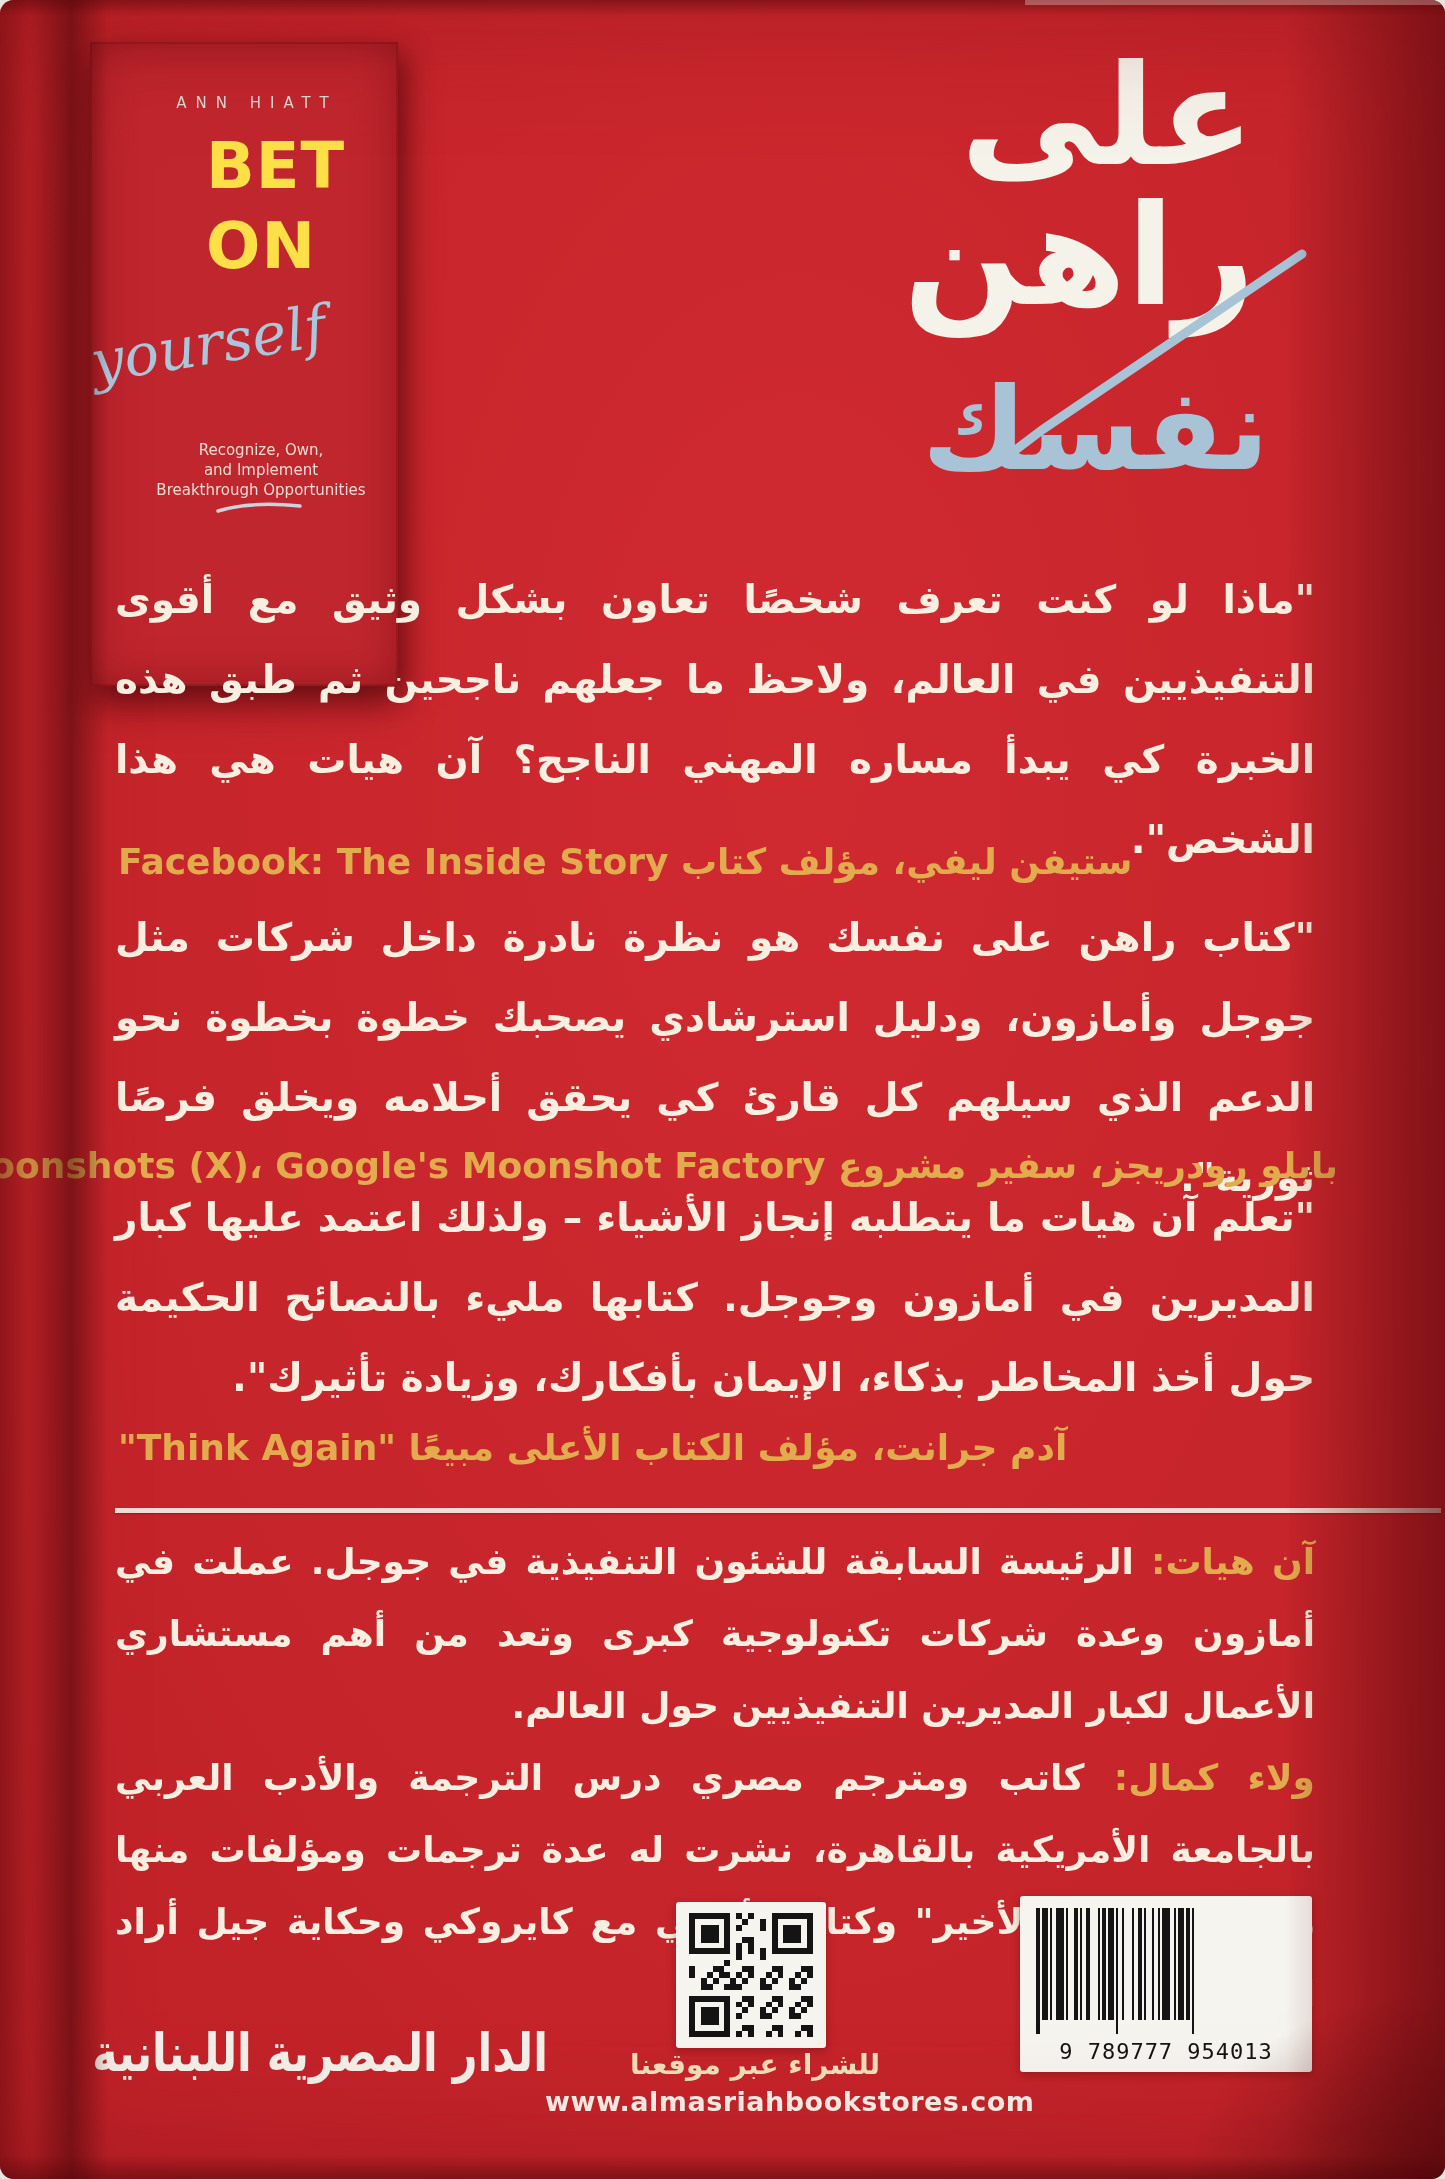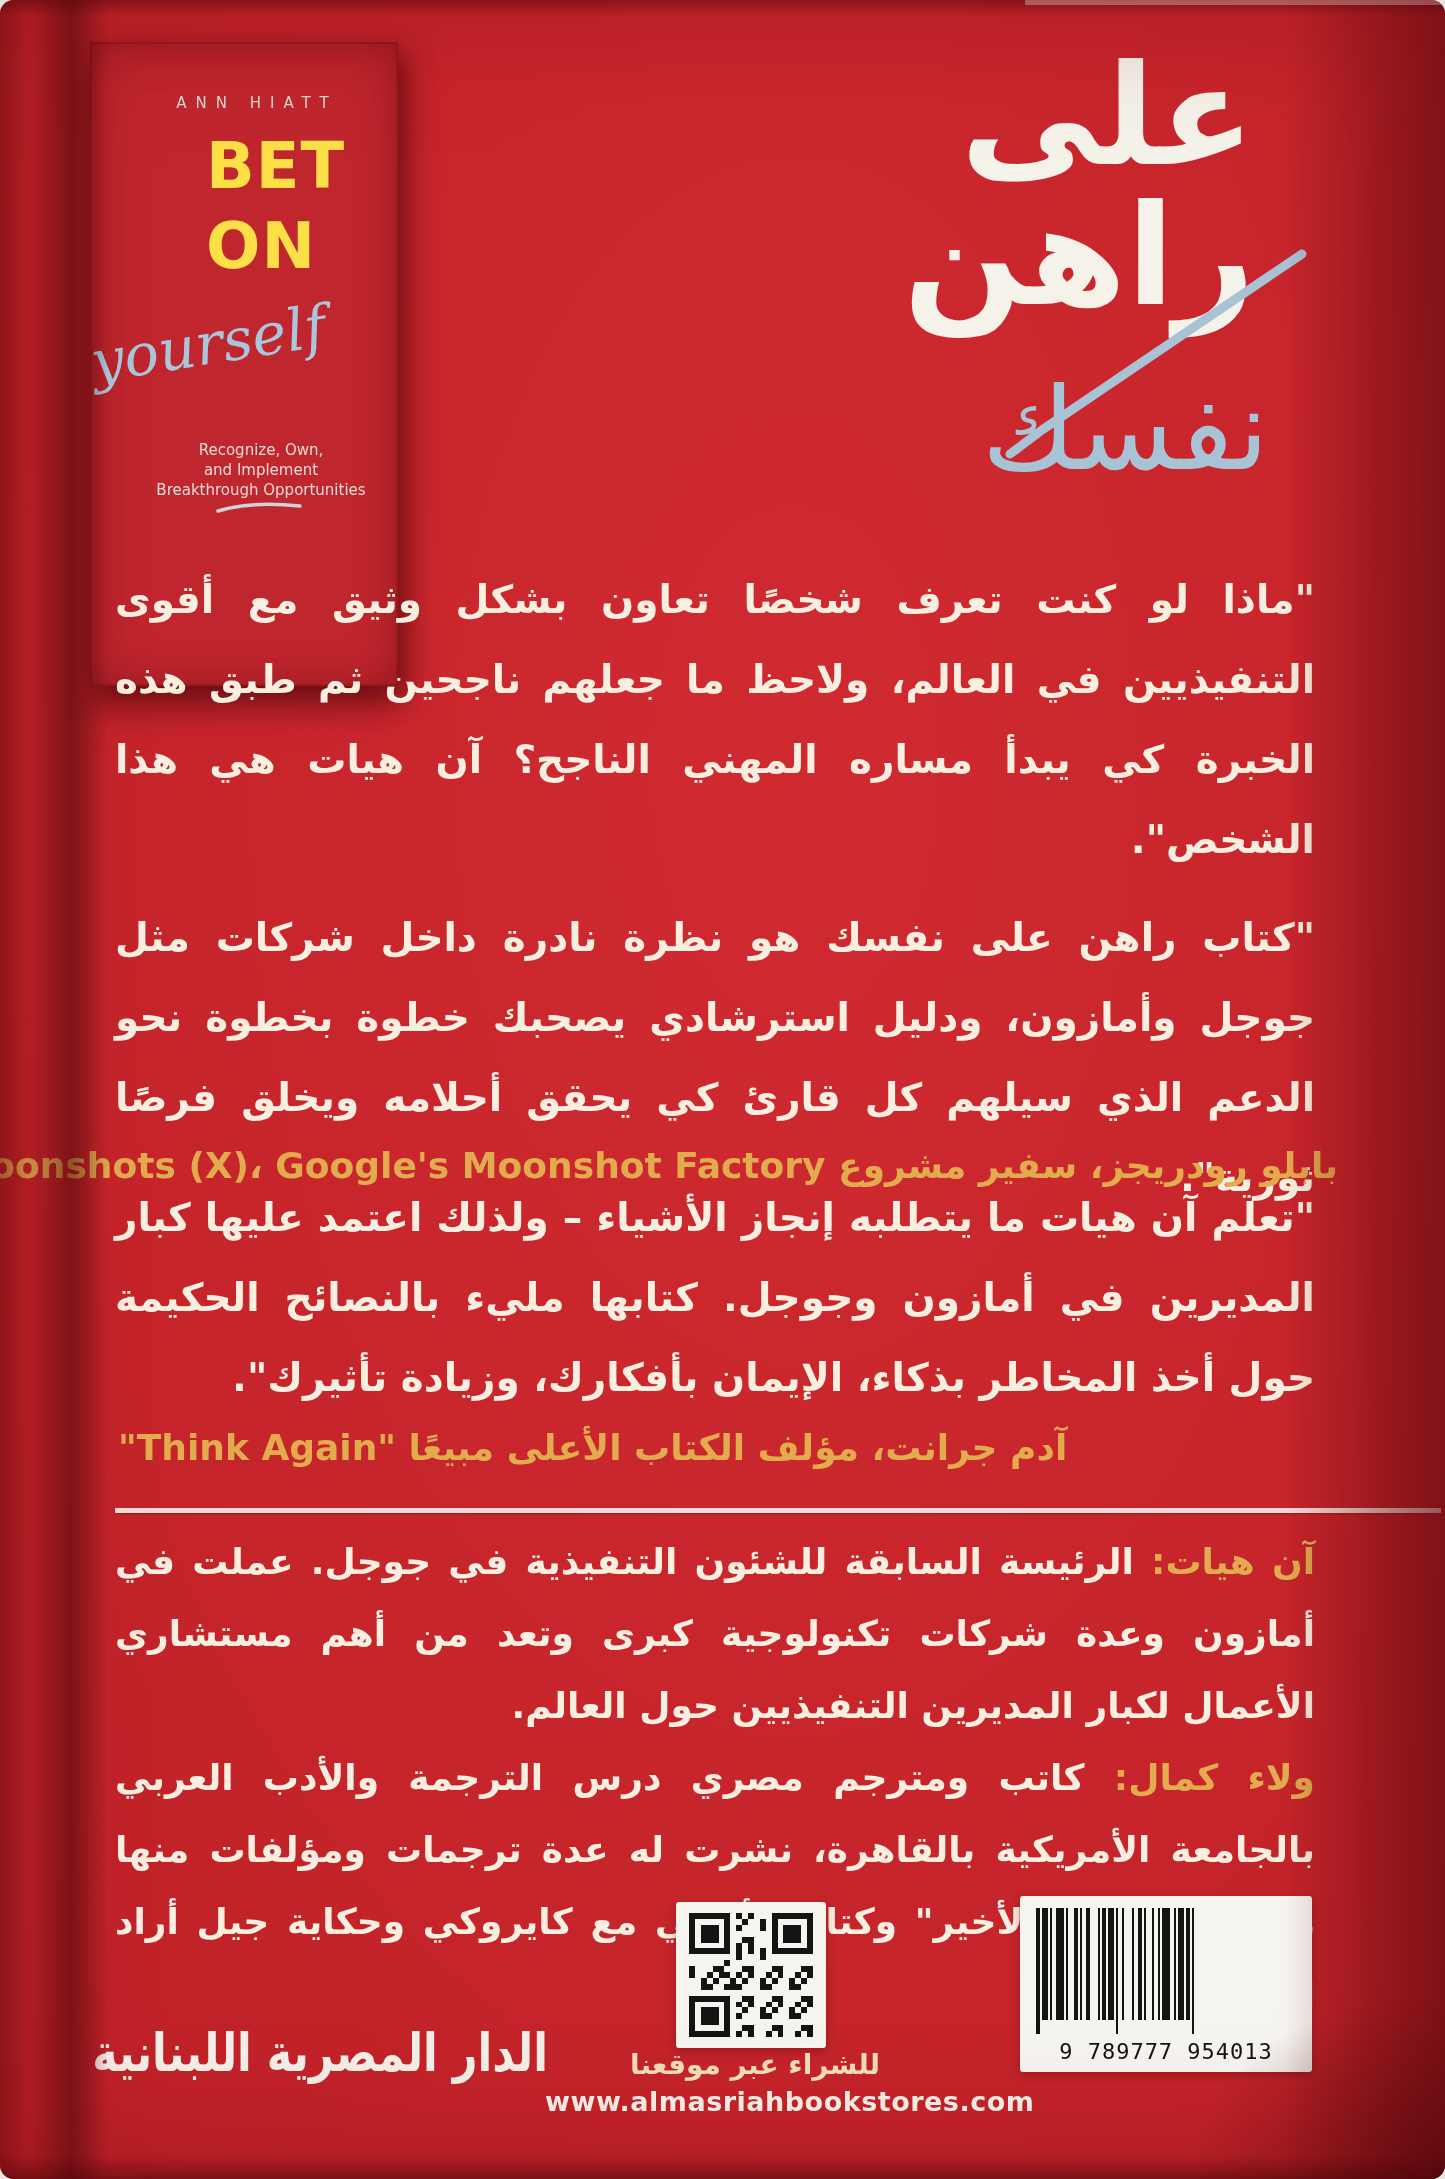--- a/index.html
+++ b/index.html
@@ -42,21 +42,21 @@
     font-family:"DejaVu Serif", serif;font-style:italic;font-size:58px;
     transform:rotate(-9deg);}
   .mc-sub{position:absolute;top:398px;left:0;right:0;padding-left:34px;text-align:center;
     color:#e7dcd3;font-size:15px;line-height:20px;}
   .mc-swoosh{position:absolute;left:126px;top:458px;}
 
   
   .title-main{position:absolute;top:46px;right:190px;direction:rtl;text-align:right;
     color:#f5f2ea;font-weight:bold;font-size:140px;line-height:140px;}
   .title-script{position:absolute;top:370px;right:176px;direction:rtl;
-    color:#a9c3d6;font-weight:normal;font-size:114px;line-height:120px;}
+    color:#a9c3d6;font-weight:bold;font-size:114px;line-height:120px;}
   .title-slash{position:absolute;left:990px;top:232px;}
 
   
   .quote{position:absolute;left:115px;width:1200px;direction:rtl;
     text-align:justify;text-align-last:right;
     color:#f9efe0;font-weight:bold;font-size:39px;line-height:80px;}
   .q1{top:560px;} .q2{top:898px;} .q3{top:1178px;}
   .attr{position:absolute;left:118px;width:1220px;direction:rtl;text-align:left;
     color:#e2ab4e;font-weight:bold;font-size:36px;line-height:48px;white-space:nowrap;}
   .a1{top:838px;} .a2{top:1142px;} .a3{top:1424px;}
@@ -109,20 +109,21 @@
   <div class="title-main">
     <div>على</div>
     <div>راهن</div>
   </div>
   <svg class="title-slash" width="330" height="240" viewBox="0 0 330 240">
     <path d="M312 22 L 52 198 L 20 222" fill="none" stroke="#a9c3d6" stroke-width="9" stroke-linecap="round"></path>
   </svg>
   <div class="title-script">نفسك</div>
 
   <div class="quote q1">"ماذا لو كنت تعرف شخصًا تعاون بشكل وثيق مع أقوى التنفيذيين في العالم، ولاحظ ما جعلهم ناجحين ثم طبق هذه الخبرة كي يبدأ مساره المهني الناجح؟ آن هيات هي هذا الشخص".</div>
+  <div class="attr a1">ستيفن ليفي، مؤلف كتاب Facebook: The Inside Story</div>
 
   <div class="quote q2">"كتاب راهن على نفسك هو نظرة نادرة داخل شركات مثل جوجل وأمازون، ودليل استرشادي يصحبك خطوة بخطوة نحو الدعم الذي سيلهم كل قارئ كي يحقق أحلامه ويخلق فرصًا ثورية".</div>
   <div class="attr a2">بابلو رودريجز، سفير مشروع Moonshots (X)، Google's Moonshot Factory.</div>
 
   <div class="quote q3">"تعلم آن هيات ما يتطلبه إنجاز الأشياء – ولذلك اعتمد عليها كبار المديرين في أمازون وجوجل. كتابها مليء بالنصائح الحكيمة حول أخذ المخاطر بذكاء، الإيمان بأفكارك، وزيادة تأثيرك".</div>
   <div class="attr a3">آدم جرانت، مؤلف الكتاب الأعلى مبيعًا "Think Again"</div>
 
   <div class="divider"></div>
 
   <div class="bios">

